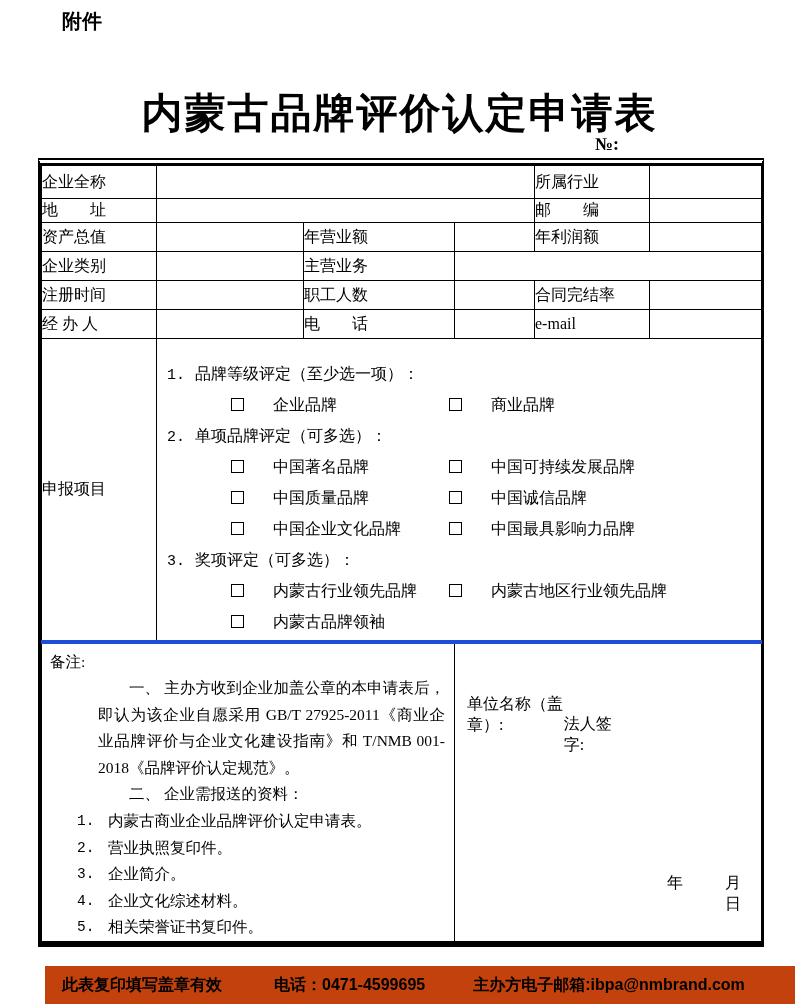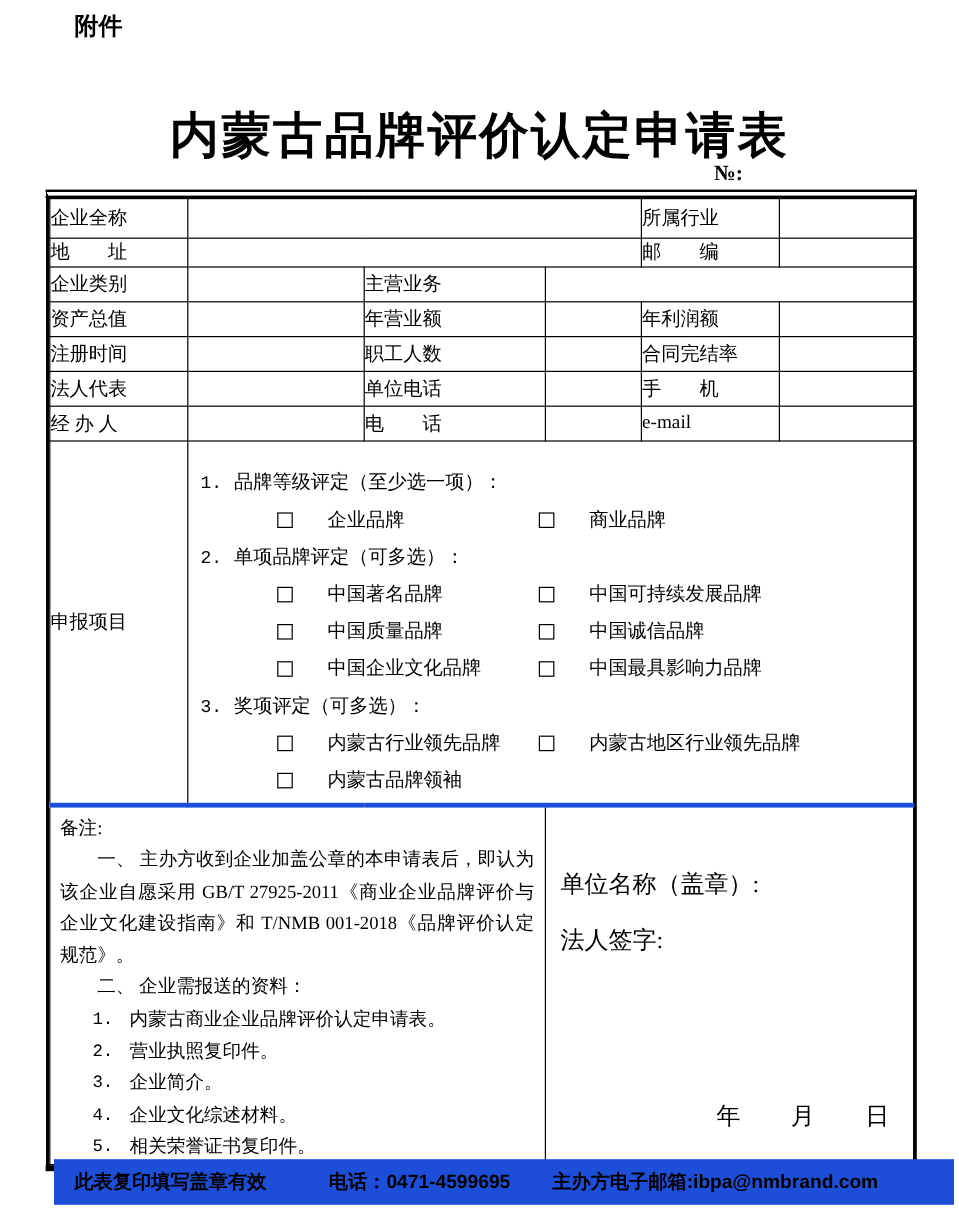--- a/index.html
+++ b/index.html
@@ -47,39 +47,39 @@
   .opt-row { padding-left:64px; display:flex; }
   .opt { display:flex; align-items:center;gap:18px; }
   .opt.o1 { width:218px; flex:none; }
   .cb {
     display:inline-block; width:13px; height:13px;
     border:1.5px solid #000; margin-right:11px; flex:none; background:#fff;
   }
 
   
   .remarks { padding:5px 9px 0 8px; font-size:15.5px; line-height:26.6px; }
-  .remarks .para { text-indent:31px; text-align:justify; }
+  .remarks .para { text-indent:31px; text-align:justify;margin-left:48px; }
   .remarks .mat-line { display:flex; padding-left:27px; }
   .remarks .mat-num { width:31px; flex:none; font-family:"Liberation Mono","DejaVu Sans Mono",monospace; font-size:14.5px; }
 
   
-  .stamp-inner { height:100%; display:flex; flex-direction:column; padding:50px 12px 26px 12px; font-size:20px; }
+  .stamp-inner { height:100%; display:flex; flex-direction:row; padding:50px 12px 26px 12px; font-size:16px; }
   .stamp-line2 { margin-top:20px; }
   .date-line { margin-top:auto; text-align:right; padding-right:8px; }
   .date-line span { margin-left:42px; }
 
   
   .footer-strip {
     position:absolute; left:45px; top:966px; width:750px; height:38px;
-    background:#1d4ed8; display:flex; align-items:center;
+    background:#c2410c; display:flex; align-items:center;
     font-family:"Liberation Sans","DejaVu Sans",sans-serif;
     font-weight:bold; font-size:16px; padding-left:17px; white-space:nowrap;
   }
   .footer-strip .f-phone { margin-left:52px; }
-  .footer-strip .f-email { margin-left:35px; }
+  .footer-strip .f-email { margin-left:48px; }
 </style>
 </head>
 <body>
 
 <div class="attachment">附件</div>
 <h1 class="form-title">内蒙古品牌评价认定申请表</h1>
 <div class="serial-no">№:</div>
 
 <div class="table-wrap">
 <table class="main">
@@ -101,52 +101,44 @@
   </tr>
 
   <tr class="r2">
     <td class="lbl thick-r">地　　址</td>
     <td colspan="3"></td>
     <td class="lbl">邮　　编</td>
     <td></td>
   </tr>
 
   <tr class="rn">
+    <td class="lbl thick-r">资产总值</td>
+    <td></td>
+    <td class="lbl">年营业额</td>
+    <td></td>
+    <td class="lbl">年利润额</td>
+    <td></td>
+  </tr>
+
+  <tr class="rn">
     <td class="lbl thick-r">企业类别</td>
     <td></td>
     <td class="lbl">主营业务</td>
     <td colspan="3"></td>
   </tr>
 
   <tr class="rn">
-    <td class="lbl thick-r">资产总值</td>
-    <td></td>
-    <td class="lbl">年营业额</td>
-    <td></td>
-    <td class="lbl">年利润额</td>
-    <td></td>
-  </tr>
-
-  <tr class="rn">
     <td class="lbl thick-r">注册时间</td>
     <td></td>
     <td class="lbl">职工人数</td>
     <td></td>
     <td class="lbl">合同完结率</td>
     <td></td>
   </tr>
 
-  <tr class="rn">
-    <td class="lbl thick-r">法人代表</td>
-    <td></td>
-    <td class="lbl">单位电话</td>
-    <td></td>
-    <td class="lbl">手　　机</td>
-    <td></td>
-  </tr>
 
   <tr class="rn">
     <td class="lbl thick-r">经 办 人</td>
     <td></td>
     <td class="lbl">电　　话</td>
     <td></td>
     <td class="lbl mono">e-mail</td>
     <td></td>
   </tr>
 

